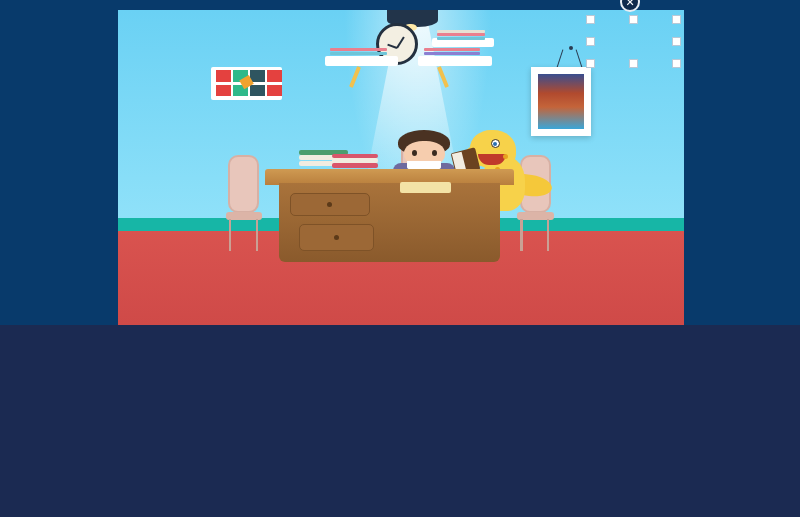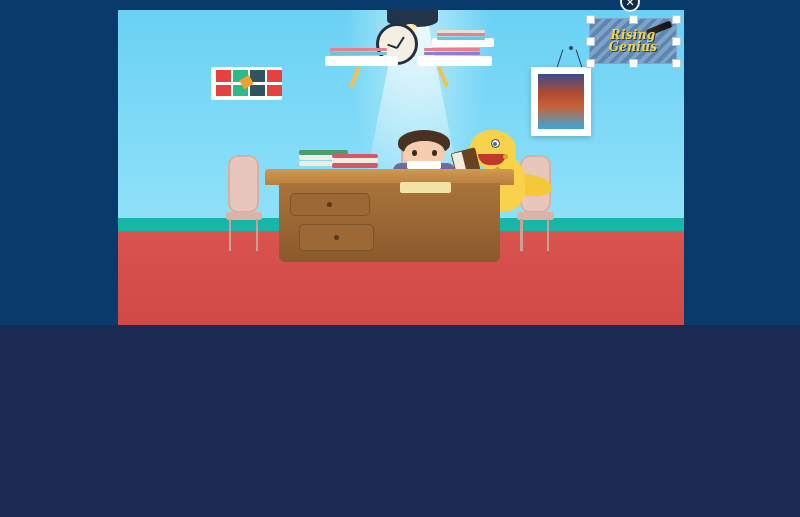--- a/index.html
+++ b/index.html
@@ -262,27 +262,20 @@
 
       <div class="stack" style="left:32%;top:44.5%;width:12%;height:6%;">
         <div class="stackbook" style="left:0;top:0;width:72%;height:26%;background:#4b9d6e;"></div>
         <div class="stackbook" style="left:0;top:28%;width:72%;height:26%;background:#f1ece0;"></div>
         <div class="stackbook" style="left:0;top:56%;width:72%;height:26%;background:#f1ece0;"></div>
         <div class="stackbook" style="left:48%;top:18%;width:68%;height:24%;background:#d8566b;"></div>
         <div class="stackbook" style="left:48%;top:44%;width:68%;height:24%;background:#f1ece0;"></div>
         <div class="stackbook" style="left:48%;top:70%;width:68%;height:24%;background:#d8566b;"></div>
       </div>
 
-      <div class="logo-el">
-        <div class="logo-pen"></div>
-        <div class="logo-text">
-          <span><span>Rising</span><br>
-          <span>Genius</span></span>
-        </div>
-      </div>
       <div class="handle" style="left:468px;top:5px;"></div>
       <div class="handle" style="left:511px;top:5px;"></div>
       <div class="handle" style="left:554px;top:5px;"></div>
       <div class="handle" style="left:468px;top:27px;"></div>
       <div class="handle" style="left:554px;top:27px;"></div>
       <div class="handle" style="left:468px;top:49px;"></div>
       <div class="handle" style="left:511px;top:49px;"></div>
       <div class="handle" style="left:554px;top:49px;"></div>
     </div>
 

